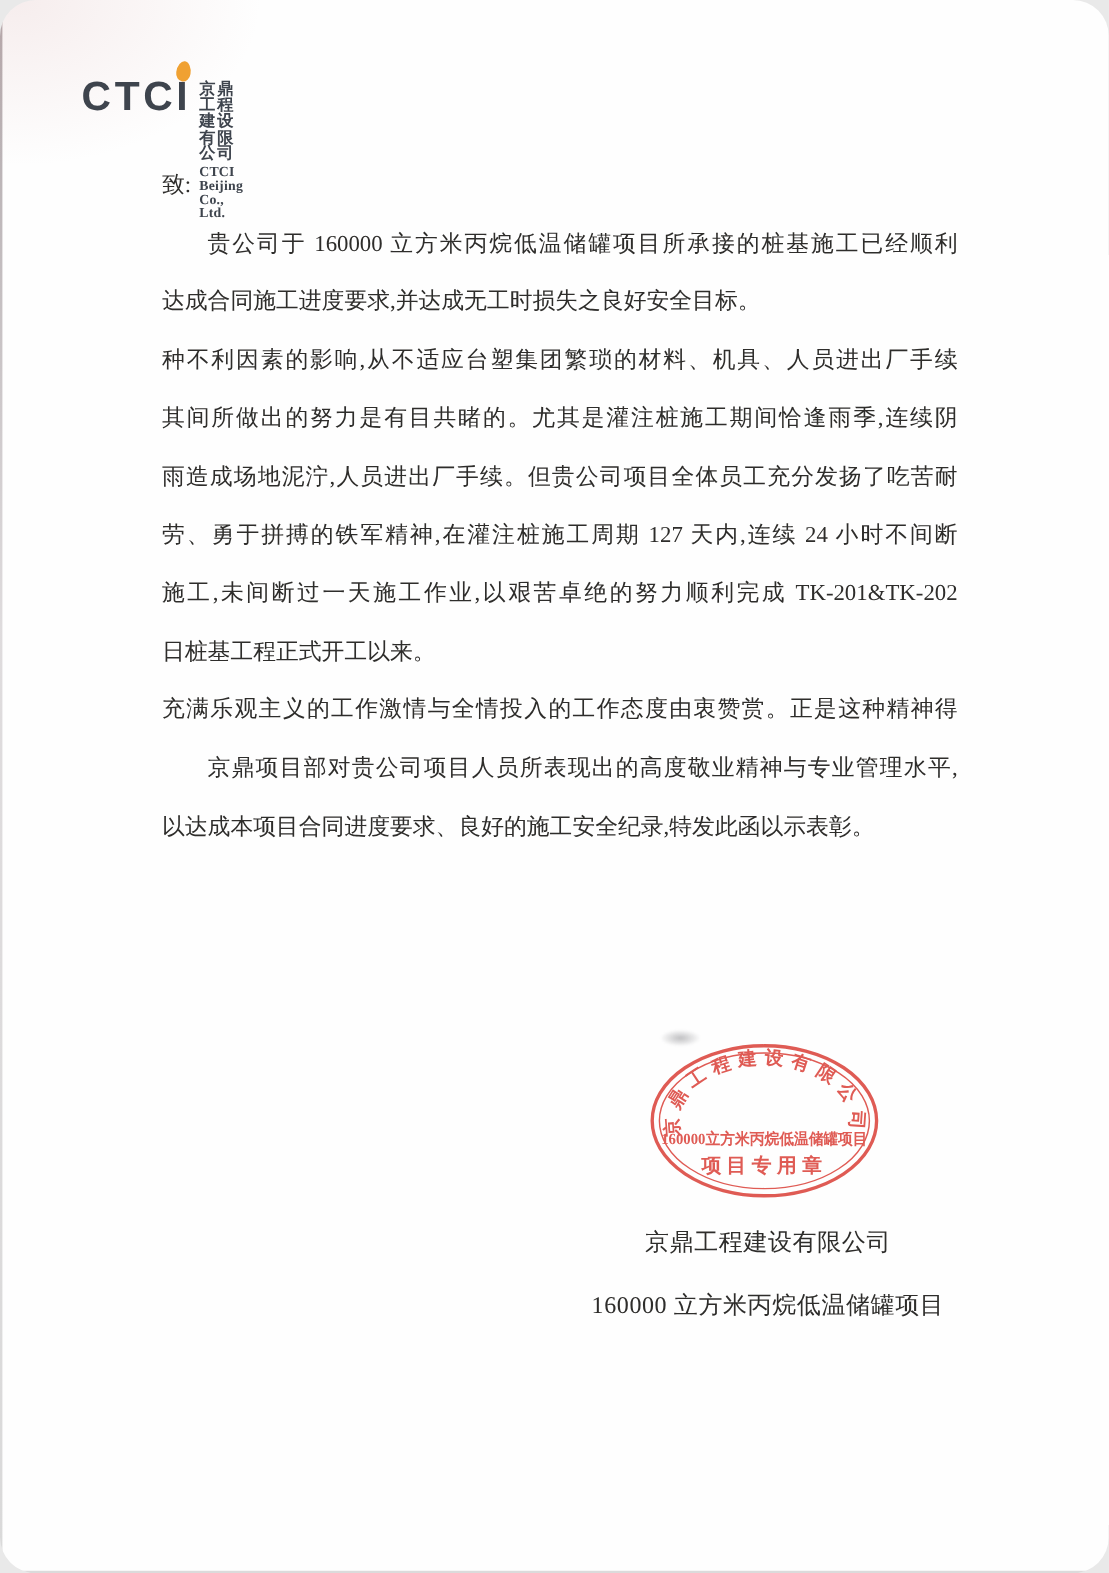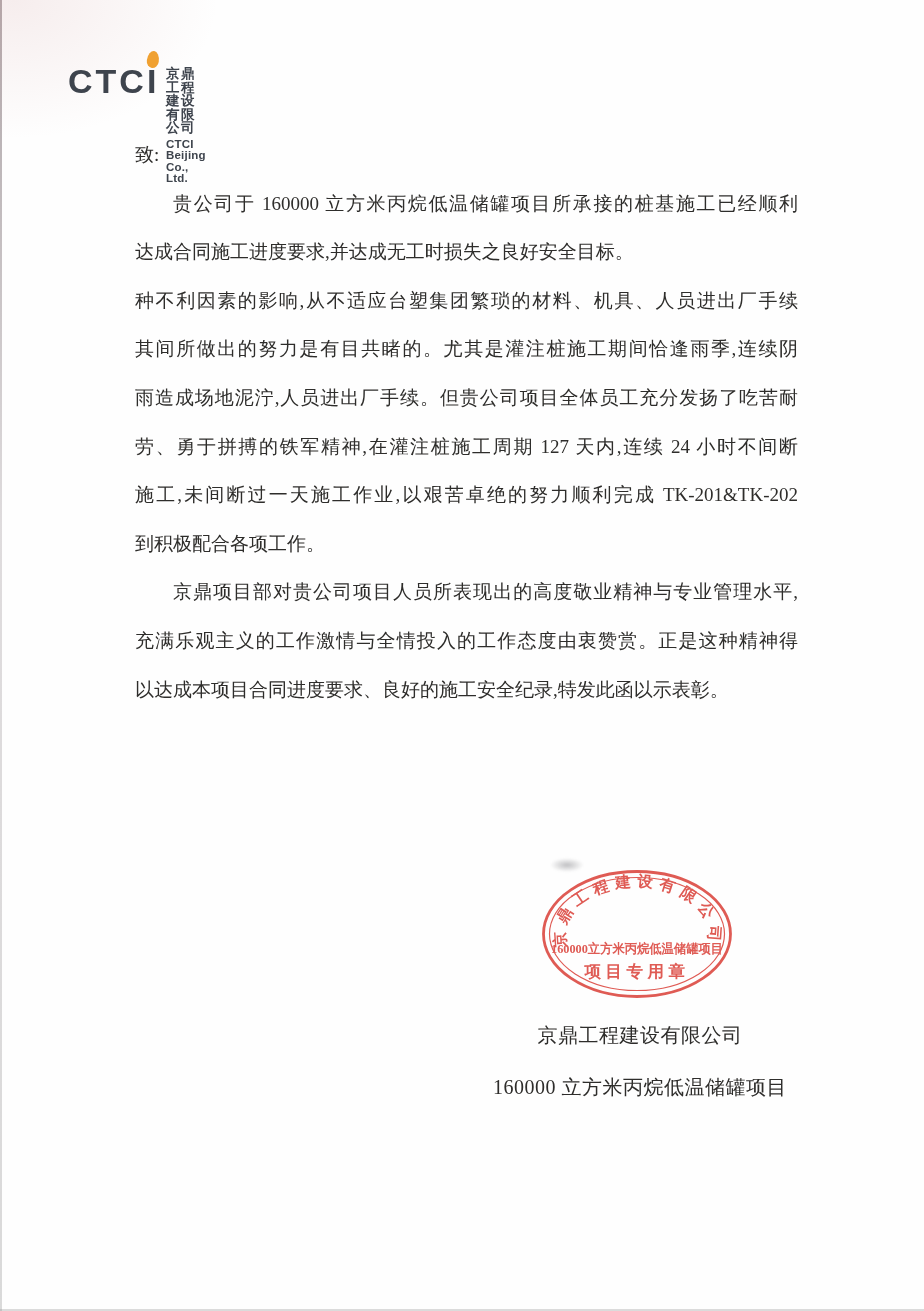--- a/index.html
+++ b/index.html
@@ -4,20 +4,21 @@
 <style>
   html, body { margin: 0; padding: 0; background: #e9e9e9; }
   .page {
     position: relative;
     width: 924px;
     height: 1311px;
     background: #fefefe;
     overflow: hidden;
     font-family: "Liberation Serif", "DejaVu Serif", serif;
     color: var(--ink, #2e2d2b);
+    border-radius: 30px;
   }
 
   
   .edge-left {
     position: absolute; left: 0; top: 0; width: 2px; height: 100%;
     background: linear-gradient(180deg, rgba(110,95,100,.55), rgba(150,140,145,.30) 40%, rgba(150,150,150,.35));
     pointer-events: none;
   }
   .edge-bottom {
     position: absolute; left: 0; bottom: 0; width: 100%; height: 2px;
@@ -42,21 +43,21 @@
     background: var(--accent, #f0a132);
     border-radius: 50% 50% 50% 50% / 58% 58% 42% 42%;
     transform: rotate(8deg);
   }
   .logo-names {
     position: absolute; left: 166px; top: 67px;
     font-family: "Liberation Sans", "DejaVu Sans", sans-serif;
     color: var(--slate, #3e444d);
   }
   .logo-cn { font-size: 13.5px; font-weight: 700; letter-spacing: 1.5px; line-height: 1; }
-  .logo-en { font-size: 11.5px; font-weight: 700; letter-spacing: .2px; line-height: 1; margin-top: 4px; }
+  .logo-en { font-size: 11.5px; font-weight: 700; letter-spacing: .2px; line-height: 1; margin-top: 4px; font-family: Liberation Serif, serif; }
 
   
   .letter-body {
     position: absolute; left: 135px; top: 131px; width: 663px;
     font-size: 19px;
   }
   .line { height: 48.6px; line-height: 48.6px; white-space: normal; }
   .line.fill { text-align: justify; text-align-last: justify; }
   .line.indent { text-indent: 2em; }
 
@@ -102,23 +103,23 @@
   <main class="letter-body">
     <div class="line">致:</div>
     <div id="paragraphs">
         <div class="line indent fill">贵公司于 160000 立方米丙烷低温储罐项目所承接的桩基施工已经顺利</div>
         <div class="line">达成合同施工进度要求,并达成无工时损失之良好安全目标。</div>
         <div class="line fill">种不利因素的影响,从不适应台塑集团繁琐的材料、机具、人员进出厂手续</div>
         <div class="line fill">其间所做出的努力是有目共睹的。尤其是灌注桩施工期间恰逢雨季,连续阴</div>
         <div class="line fill">雨造成场地泥泞,人员进出厂手续。但贵公司项目全体员工充分发扬了吃苦耐</div>
         <div class="line fill">劳、勇于拼搏的铁军精神,在灌注桩施工周期 127 天内,连续 24 小时不间断</div>
         <div class="line fill">施工,未间断过一天施工作业,以艰苦卓绝的努力顺利完成 TK-201&amp;TK-202</div>
-        <div class="line">到积极配合各项工作。</div>
+        <div class="line">日桩基工程正式开工以来。</div>
+        <div class="line fill">充满乐观主义的工作激情与全情投入的工作态度由衷赞赏。正是这种精神得</div>
         <div class="line indent fill">京鼎项目部对贵公司项目人员所表现出的高度敬业精神与专业管理水平,</div>
-        <div class="line fill">充满乐观主义的工作激情与全情投入的工作态度由衷赞赏。正是这种精神得</div>
         <div class="line">以达成本项目合同进度要求、良好的施工安全纪录,特发此函以示表彰。</div>
       </div>
   </main>
 
   <div class="smudge"></div>
 
   <svg class="stamp" viewBox="0 0 194 132" xmlns="http://www.w3.org/2000/svg">
     <ellipse class="ring" cx="97" cy="66" rx="93.5" ry="62.5" stroke-width="2.8"></ellipse>
     <ellipse class="ring" cx="97" cy="66" rx="87.5" ry="56.5" stroke-width="1.2"></ellipse>
     <path id="stamp-arc" d="M 29.3 82.2 A 72 47.5 0 1 1 164.7 82.2" fill="none"></path>

